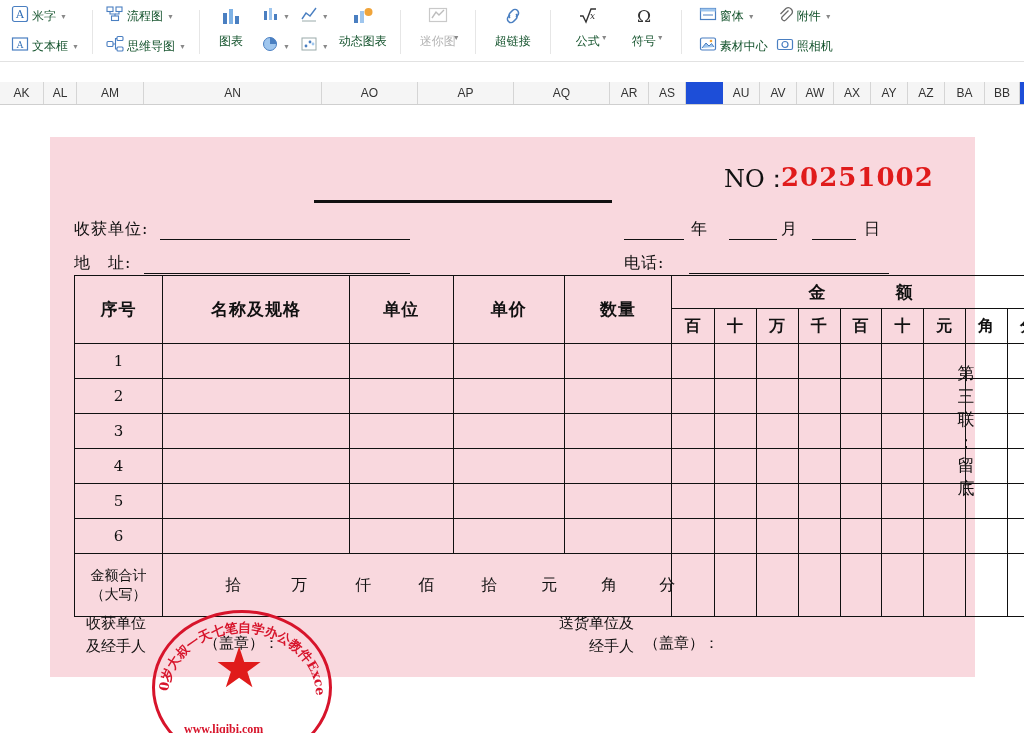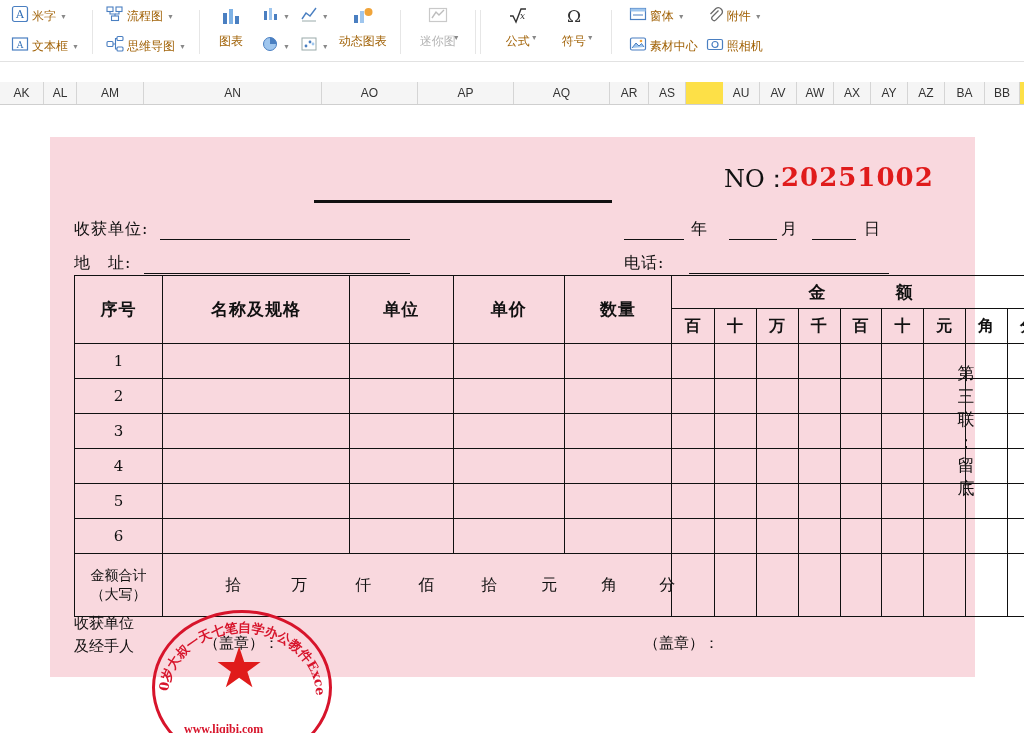--- a/index.html
+++ b/index.html
@@ -56,21 +56,21 @@
     align-items: center;
     gap: 3px;
     height: 26px;
     padding: 0 4px;
     border-radius: 3px;
     white-space: nowrap;
     cursor: default;
   }
   .rb-label {
     font-size: 12px;
-    color: #a16207;
+    color: #14532d;
     line-height: 1;
   }
   .rb-caret {
     font-size: 7px;
     color: #888888;
     margin-left: 1px;
   }
   .rb-big {
     display: flex;
     flex-direction: column;
@@ -83,21 +83,21 @@
     cursor: default;
   }
   .rb-big .rb-label { margin-top: 4px; font-size: 12px; }
   .rb-big.dis .rb-label { color: #b5b5b5; }
   .ico { display: block; }
 
   
   .colhdr {
     position: relative;
     height: 22px;
-    background: #fde047;
+    background: #1d4ed8;
     border-bottom: 1px solid #cfcfcf;
     display: flex;
     align-items: stretch;
     font-size: 12px;
     color: #333333;
     overflow: hidden;
   }
   .colhdr .cell {
     border-right: 1px solid #d5d5d5;
     display: flex;
@@ -247,21 +247,21 @@
     position: absolute;
     left: 10px;
     top: 465px;
     width: 874px;
     height: 52px;
     font-family: "DejaVu Serif", serif;
     font-size: 15px;
     color: #111111;
     line-height: 1.5;
   }
-  .foot .f1 { position: absolute; left: 0; top: 0; text-align: left; }
+  .foot .f1 { position: absolute; left: 12px; top: 0; text-align: left; }
   .foot .f2 { position: absolute; left: 130px; top: 20px; }
   .foot .f3 { position: absolute; left: 440px; top: 0; text-align: right; width: 120px; }
   .foot .f4 { position: absolute; left: 570px; top: 20px; }
 
   
   .side-vert {
     position: absolute;
     left: 890px;
     top: 215px;
     width: 24px;
@@ -477,20 +477,33 @@
               </svg>
           </span>
           <span class="rb-label">迷你图</span>
           <span class="rb-caret" style="position:relative;top:-13px;left:18px;">▼</span>
         </div>
       </div>
     </div>
 
     <div class="rb-sep"></div>
 
+    <div class="rb-group">
+      <div class="rb-col">
+        <div class="rb-big">
+          <span class="ico">
+            <svg width="22" height="22" viewBox="0 0 22 22">
+                <path d="M8 13 a3.5 3.5 0 0 1 0-5 l2.5-2.5 a3.5 3.5 0 0 1 5 5 L14 12" stroke="#4a7fc1" fill="none" stroke-width="1.6"></path>
+                <path d="M14 9 a3.5 3.5 0 0 1 0 5 l-2.5 2.5 a3.5 3.5 0 0 1 -5 -5 L8 10" stroke="#4a7fc1" fill="none" stroke-width="1.6"></path>
+              </svg>
+          </span>
+          <span class="rb-label">超链接</span>
+        </div>
+      </div>
+    </div>
 
     <div class="rb-sep"></div>
 
     <div class="rb-group">
       <div class="rb-col">
         <div class="rb-big">
           <span class="ico">
             <svg width="22" height="22" viewBox="0 0 22 22">
                 <path d="M3 11 L6 11 L9 17 L14 4 L19 4" stroke="#333" fill="none" stroke-width="1.4"></path>
                 <text x="13" y="14" font-size="9" font-style="italic" font-family="DejaVu Serif" fill="#333">x</text>
@@ -770,20 +783,24 @@
           </tr>
         </tbody>
           </table>
 
         <div class="foot">
           <div class="f1">
             <div>收获单位</div>
             <div>及经手人</div>
           </div>
           <div class="f2">（盖章）：</div>
+          <div class="f3">
+            <div>送货单位及</div>
+            <div>经手人</div>
+          </div>
           <div class="f4">（盖章）：</div>
         </div>
 
         <div class="side-vert">
           <div>第</div>
           <div>三</div>
           <div>联</div>
           <div>：</div>
           <div>留</div>
           <div>底</div>

